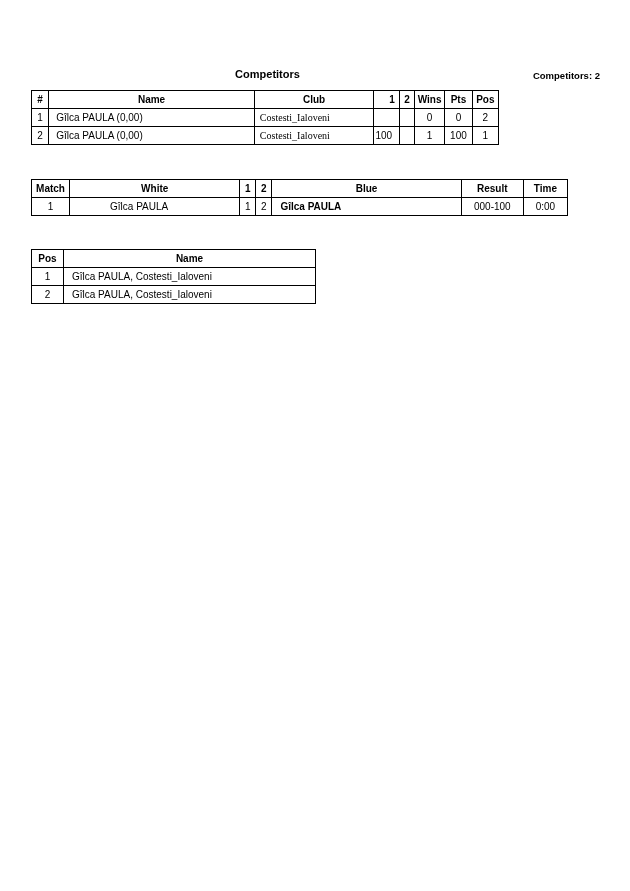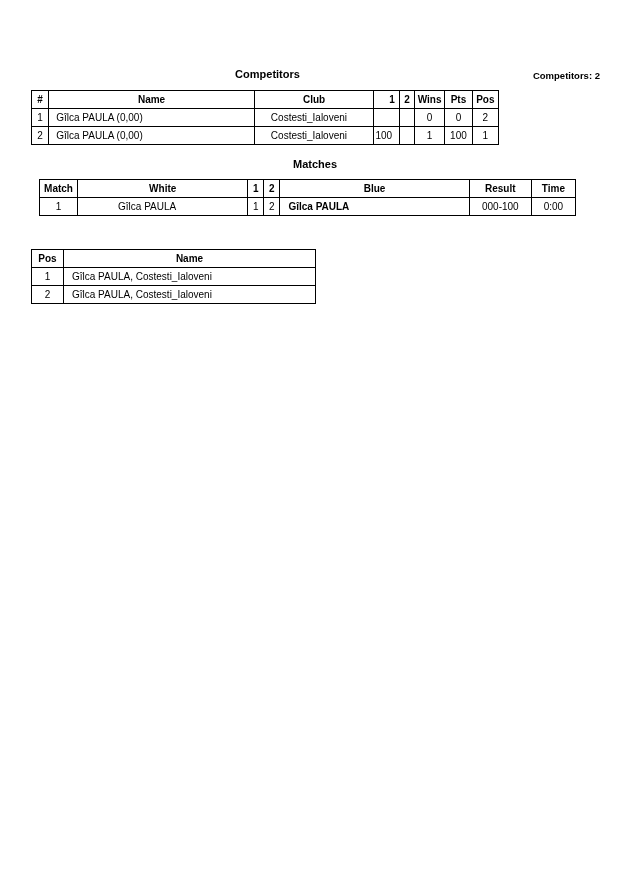--- a/index.html
+++ b/index.html
@@ -92,39 +92,38 @@
   .tbl-competitors .col-num   { width: 17px; }
   .tbl-competitors .col-name  { width: 203px; }
   .tbl-competitors .col-club  { width: 118px; }
   .tbl-competitors .col-r1    { width: 25px; }
   .tbl-competitors .col-r2    { width: 15px; }
   .tbl-competitors .col-wins  { width: 30px; }
   .tbl-competitors .col-pts   { width: 27px; }
   .tbl-competitors .col-pos   { width: 26px; }
   .tbl-competitors td.score   { text-align: left; padding-left: 1px; font-size: 10px; }
   .tbl-competitors .name-cell { padding-left: 7px; }
-  .tbl-competitors .club-cell { padding-left: 16px; }
+  .tbl-competitors .club-cell { padding-left: 5px; font-family: Liberation Serif, serif; }
 
   
   .matches-caption {
     position: absolute;
     left: 0;
     top: 158px;
     width: 630px;
     text-align: center;
     font-size: 11px;
     font-weight: bold;
   }
   .tbl-matches {
     position: absolute;
     left: 31px;
     top: 179px;
     width: 537px;
     table-layout: fixed;
-    margin-left: 8px;
   }
   .tbl-matches .col-match  { width: 38px; }
   .tbl-matches .col-white  { width: 170px; }
   .tbl-matches .col-s1     { width: 16px; }
   .tbl-matches .col-s2     { width: 16px; }
   .tbl-matches .col-blue   { width: 189px; }
   .tbl-matches .col-result { width: 62px; }
   .tbl-matches .col-time   { width: 44px; }
   .tbl-matches td.match-white { padding-left: 40px; text-align: left; }
   .tbl-matches td.match-blue  { padding-left: 8px; text-align: left; font-weight: bold; }
@@ -199,21 +198,20 @@
         <td class="l club-cell">Costesti_Ialoveni</td>
         <td class="score">100</td>
         <td class="score"></td>
         <td class="c">1</td>
         <td class="c">100</td>
         <td class="c">1</td>
       </tr>
     </tbody>
   </table>
 
-  <div class="matches-caption">Matches</div>
 
   <table class="tbl-matches">
     <colgroup>
       <col class="col-match">
         <col class="col-white">
         <col class="col-s1">
       <col class="col-s2">
         <col class="col-blue">
         <col class="col-result">
         <col class="col-time">

